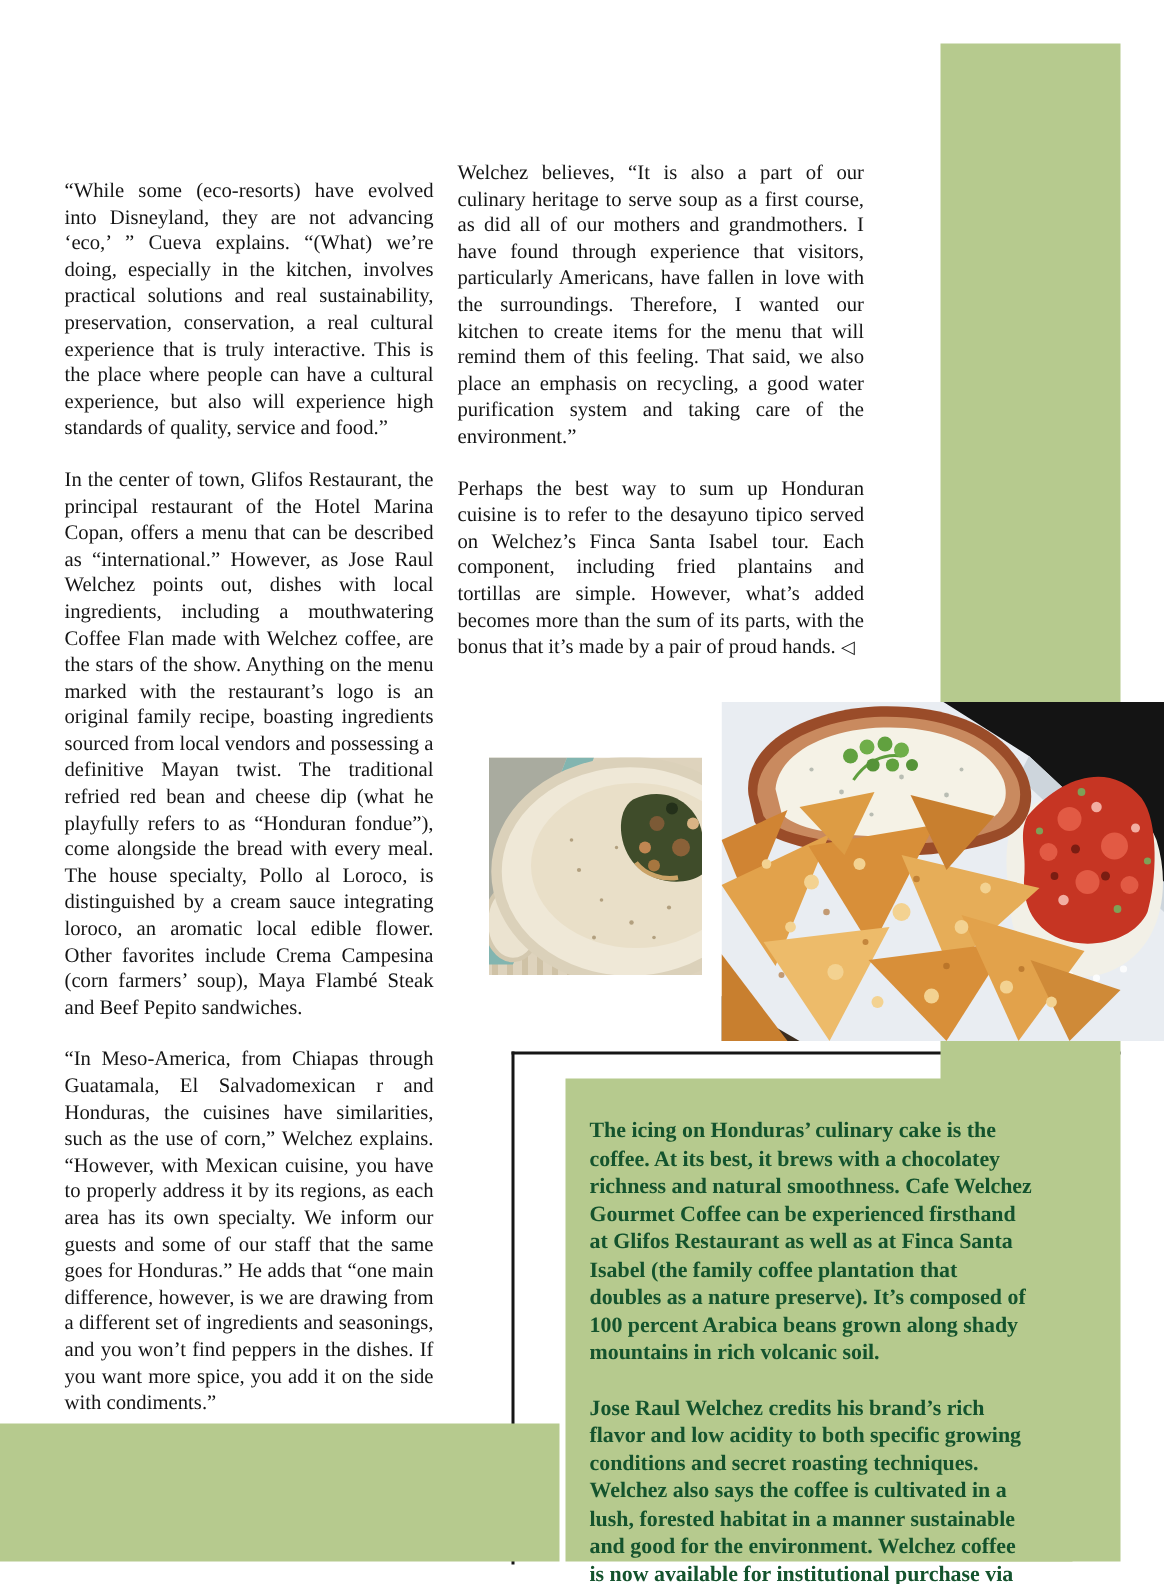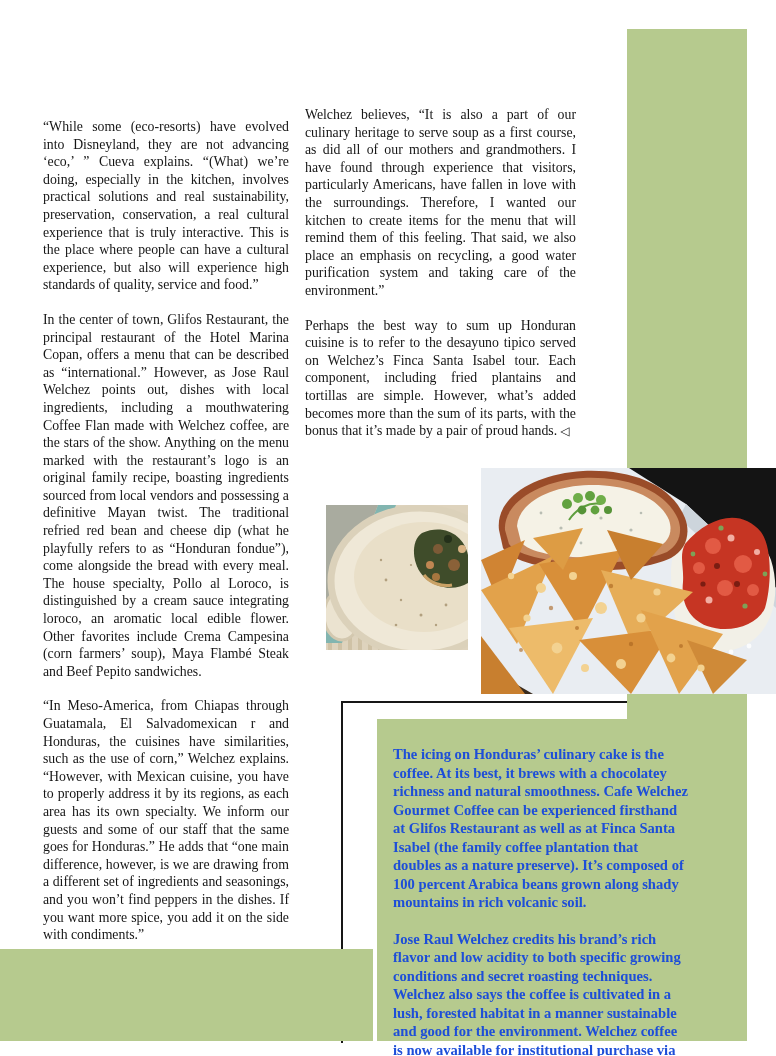--- a/index.html
+++ b/index.html
@@ -28,21 +28,21 @@
   
   .photo{position:absolute;z-index:3;line-height:0;}
   .photo-soup{left:326px;top:505px;width:142px;height:145px;}
   .photo-chips{left:481px;top:468px;width:295px;height:226px;}
   .photo svg{display:block;width:100%;height:100%;}
   
   .callout{
     position:absolute;left:377px;top:719px;width:338px;height:322px;
     z-index:3;box-sizing:border-box;
     padding:26px 26px 0 16px;
-    font-size:14.6px;line-height:18.5px;font-weight:700;color:#1d4ed8;
+    font-size:14.6px;line-height:18.5px;font-weight:700;color:#14532d;
     text-align:left;
   }
   .callout p{margin:0 0 18px 0;word-break:break-word;}
 </style>
 </head>
 <body>
 
 <div class="page">
 
   <div class="green-bar" style="background-color: rgb(182, 202, 142);"></div>

